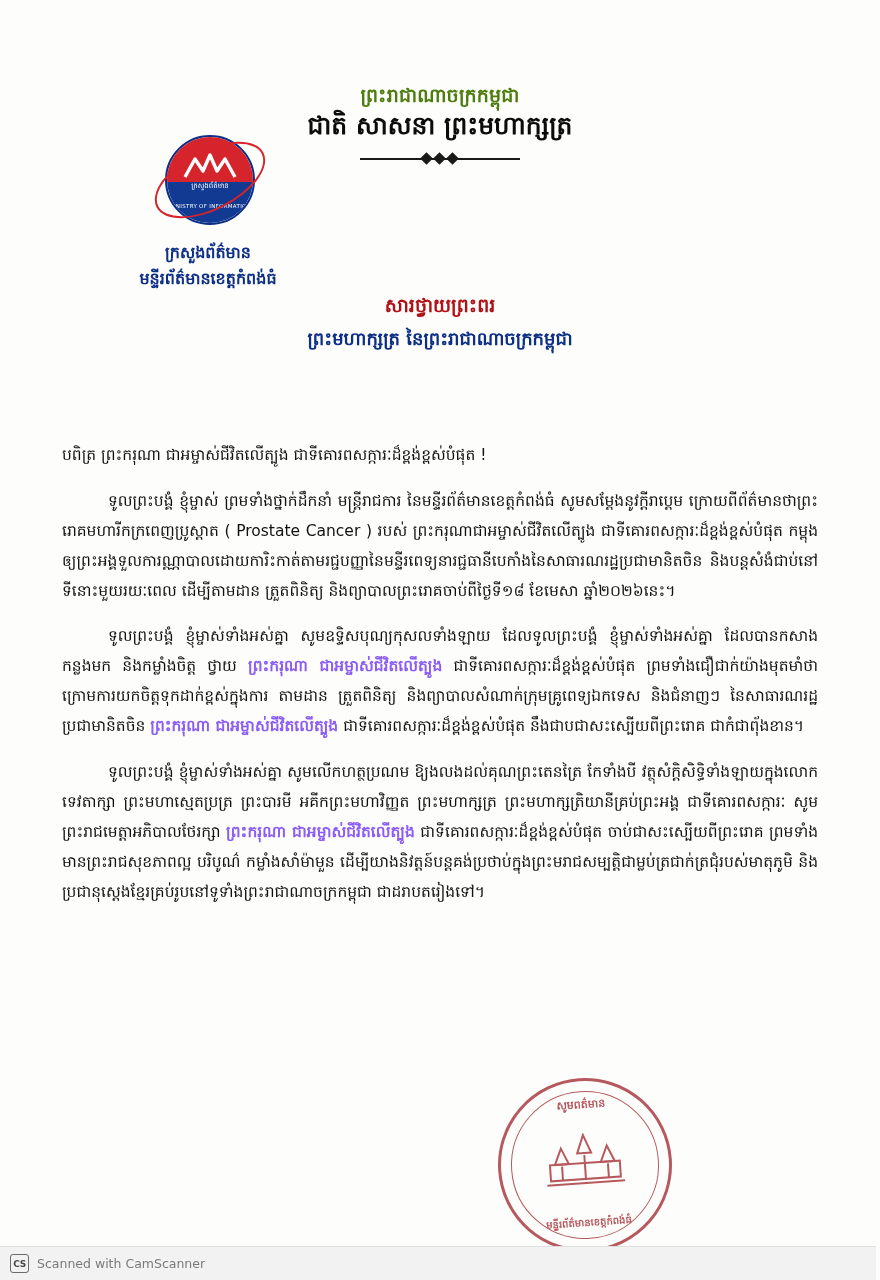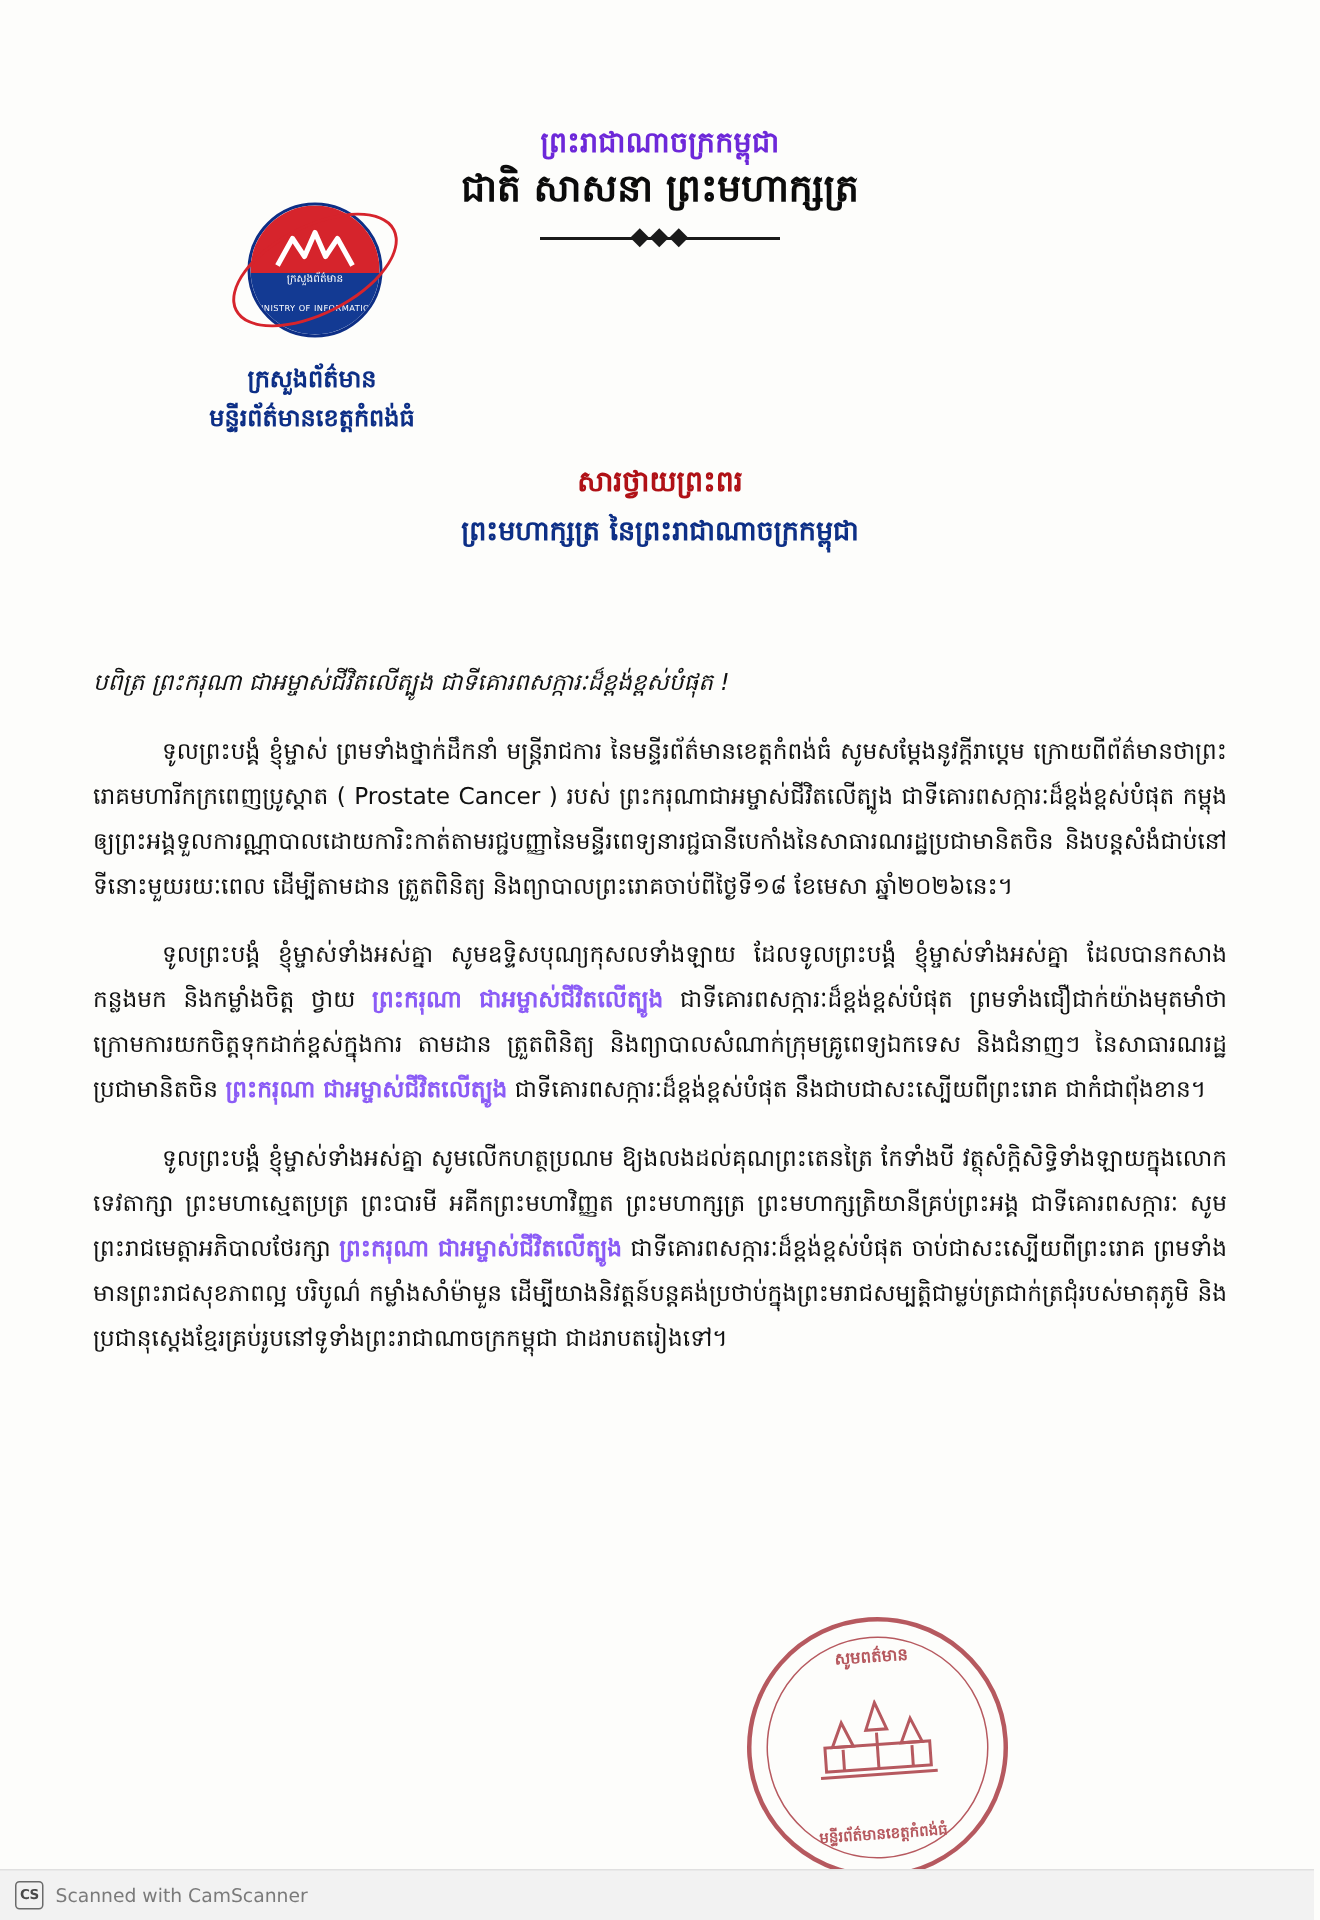--- a/index.html
+++ b/index.html
@@ -27,21 +27,21 @@
   
   .header-block {
     position: absolute;
     left: 0; top: 80px;
     width: 880px;
     text-align: center;
   }
   .kingdom-line1 {
     font-size: 19px;
     font-weight: bold;
-    color: #6d28d9;
+    color: #4d7c0f;
     line-height: 30px;
     letter-spacing: 0.2px;
   }
   .kingdom-line2 {
     font-size: 25px;
     font-weight: bold;
     color: #0b0b0b;
     line-height: 32px;
   }
   .divider-orn {
@@ -149,21 +149,21 @@
     font-size: 16px;
     font-weight: bold;
     color: #0d2f86;
     line-height: 26px;
   }
 
   
   .title-block {
     position: absolute;
     left: 60px;
-    top: 304px;
+    top: 288px;
     width: 760px;
     text-align: center;
   }
   .doc-type {
     font-size: 19px;
     font-weight: bold;
     color: #b01116;
     line-height: 34px;
   }
   .doc-title {
@@ -178,21 +178,20 @@
     position: absolute;
     left: 62px;
     top: 440px;
     width: 756px;
     text-align: justify;
   }
   .salutation {
     font-size: 15.5px;
     line-height: 30px;
     margin-bottom: 14px;
-    font-style: italic;
   }
   .para {
     font-size: 15.5px;
     line-height: 30px;
     margin-bottom: 14px;
     text-indent: 46px;
   }
   .hl { color: #8b5cf6; font-weight: bold; }
 
   

